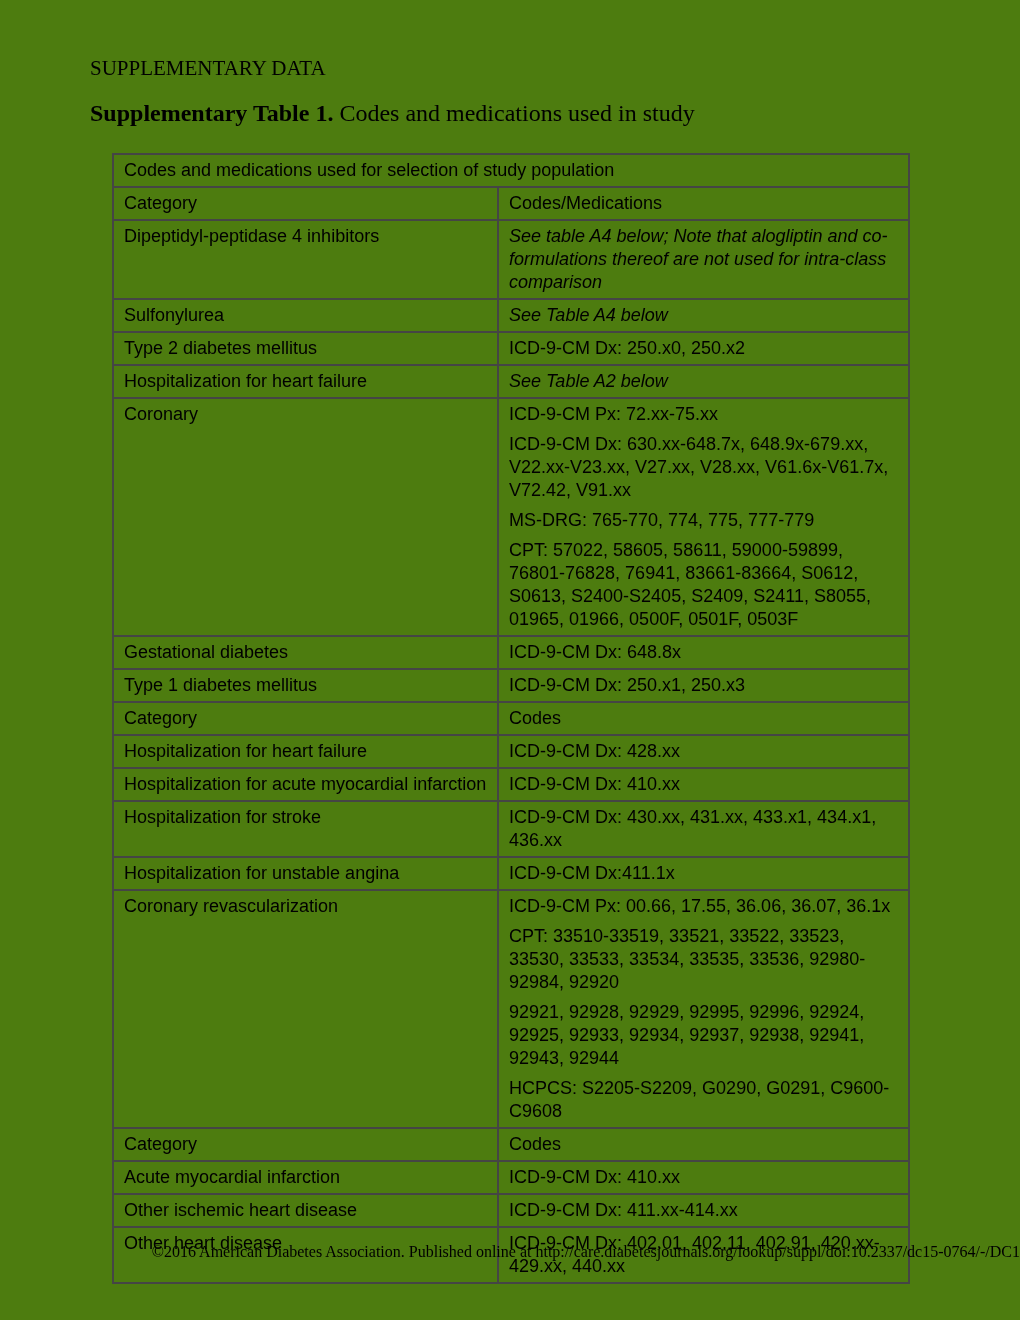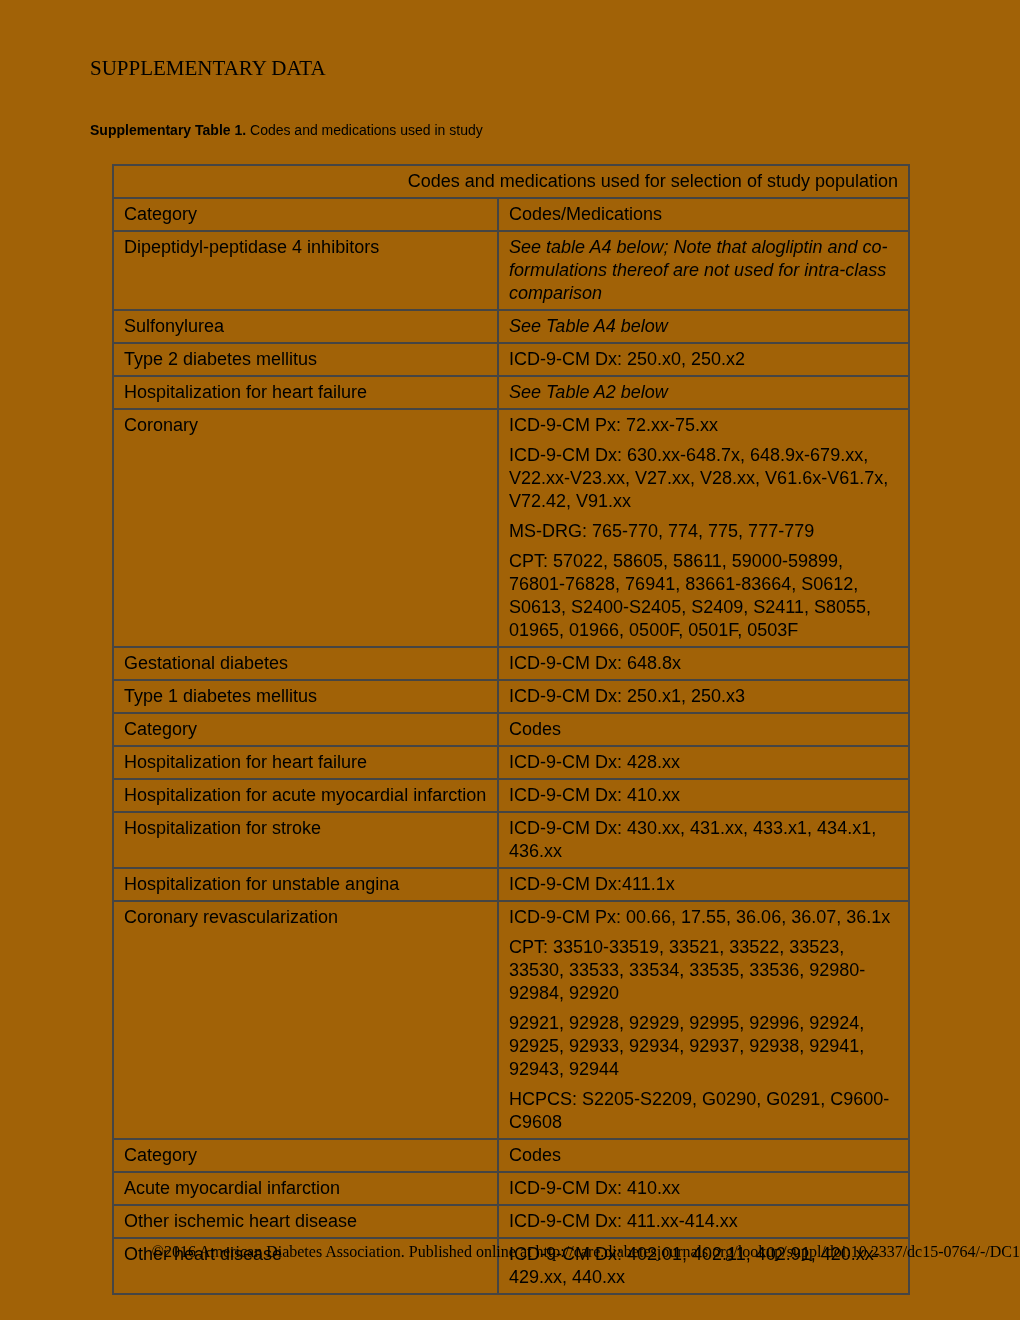--- a/index.html
+++ b/index.html
@@ -1,36 +1,36 @@
 <!DOCTYPE html>
 <html><head>
 <meta charset="utf-8">
 <style>
   html, body { margin: 0; padding: 0; background: #ffffff; }
   .page {
     position: relative;
     width: 1020px;
     height: 1320px;
-    background: #a16207;
+    background: #4d7c0f;
     color: #000000;
     overflow: hidden;
   }
   .content { padding: 56px 0 0 90px; }
 
   .doc-header {
     font-family: "Liberation Serif", serif;
     font-size: 21px;
     font-weight: normal;
     margin: 0;
   }
 
   .table-caption {
-    margin-top: 41px;
-    font-family: Liberation Sans, sans-serif;
-    font-size: 14px;
+    margin-top: 19px;
+    font-family: Liberation Serif, serif;
+    font-size: 24px;
   }
   .table-caption .cap-bold { font-weight: bold; }
 
   table.codes-table {
     margin-top: 26px;
     margin-left: 22px;
     width: 796px;
     border-collapse: collapse;
     table-layout: fixed;
     font-family: "Liberation Sans", sans-serif;
@@ -39,21 +39,21 @@
     color: #000000;
   }
   table.codes-table col.c1 { width: 385px; }
   table.codes-table col.c2 { width: 411px; }
   table.codes-table td {
     border: 2px solid #454545;
     padding: 4px 10px;
     vertical-align: top;
     overflow: hidden;
   }
-  td.section-title { text-align: right; }
+  td.section-title { text-align: left; }
   td.codes-cell.italic { font-style: italic; }
   td p { margin: 0 0 7px 0; }
   td p:last-child { margin-bottom: 0; }
 
   .doc-footer {
     position: absolute;
     top: 1243px;
     left: 0;
     width: 100%;
     text-align: right;

